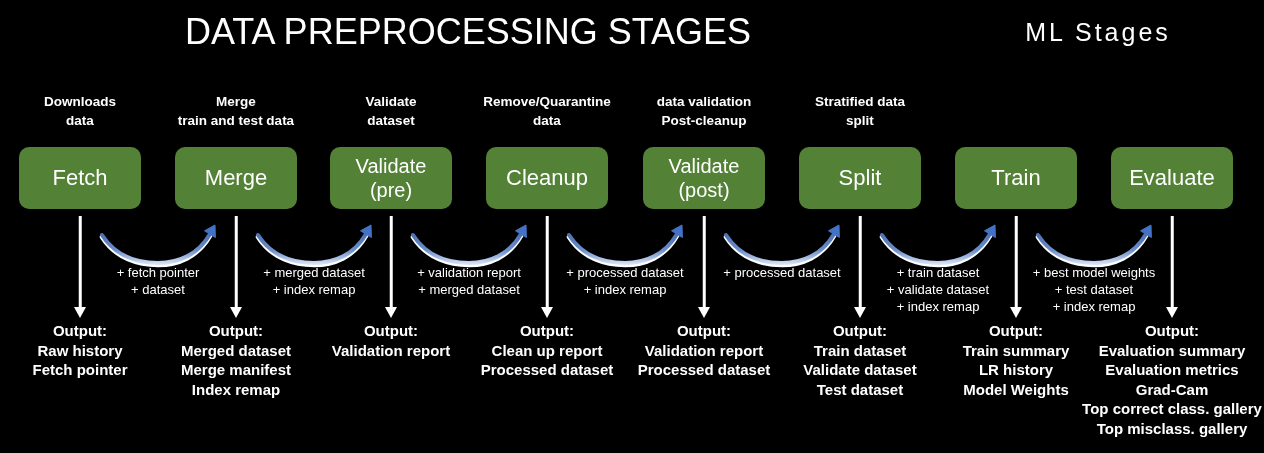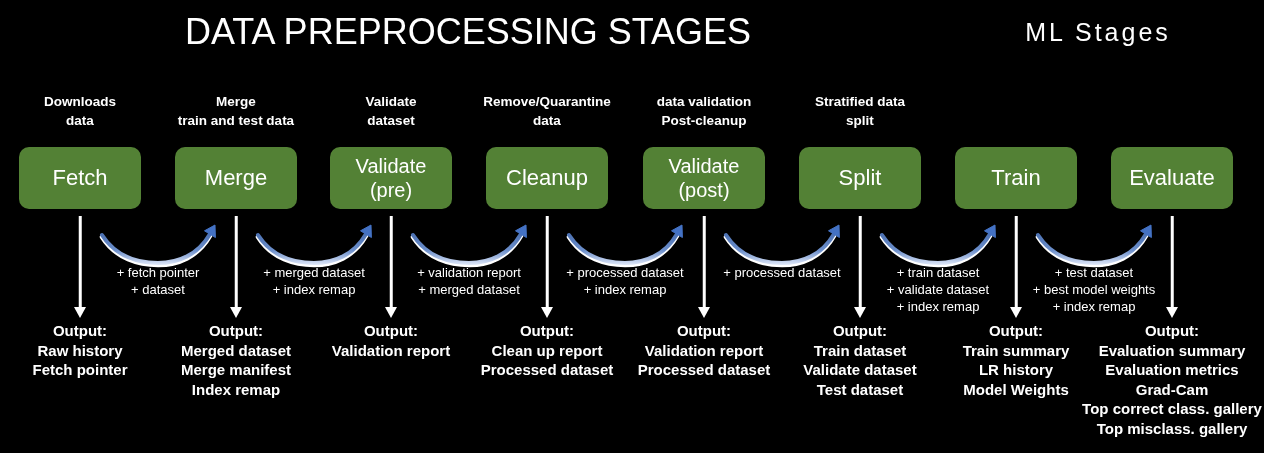--- a/index.html
+++ b/index.html
@@ -288,19 +288,19 @@
     </div>
   </div>
 
   <div class="transfer" style="left:1030px">
     <svg class="swoosh" viewBox="0 0 128 44">
       <path class="swoosh-under" d="M8,11 C22,33 45,39 64,39 C84,39 104,31 116,10" transform="translate(0,2)"></path>
       <path class="swoosh-body" d="M8,11 C22,33 45,39 64,39 C84,39 104,31 116,10"></path>
       <polygon class="swoosh-head" points="121,1 121.4,13.5 110.5,6.8"></polygon>
     </svg>
     <div class="transfer-label">
+      <div>+ best model weights</div>
       <div>+ test dataset</div>
-      <div>+ best model weights</div>
       <div>+ index remap</div>
     </div>
   </div>
 
 </div>
 
 </body></html>

